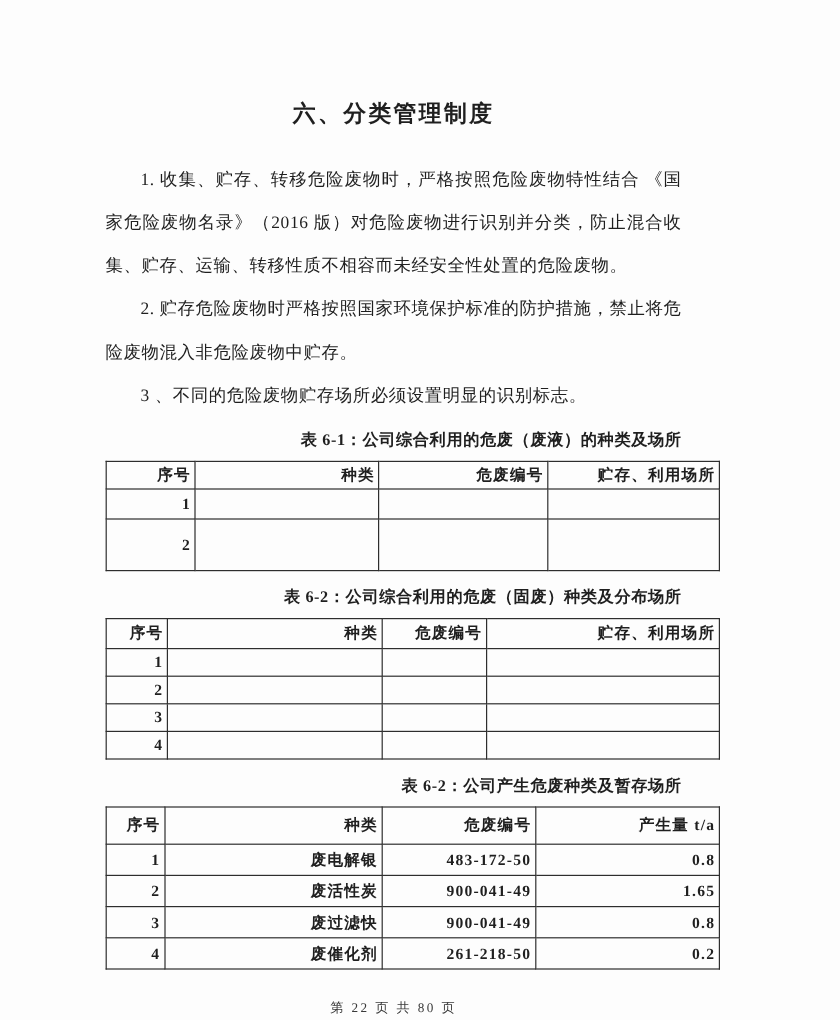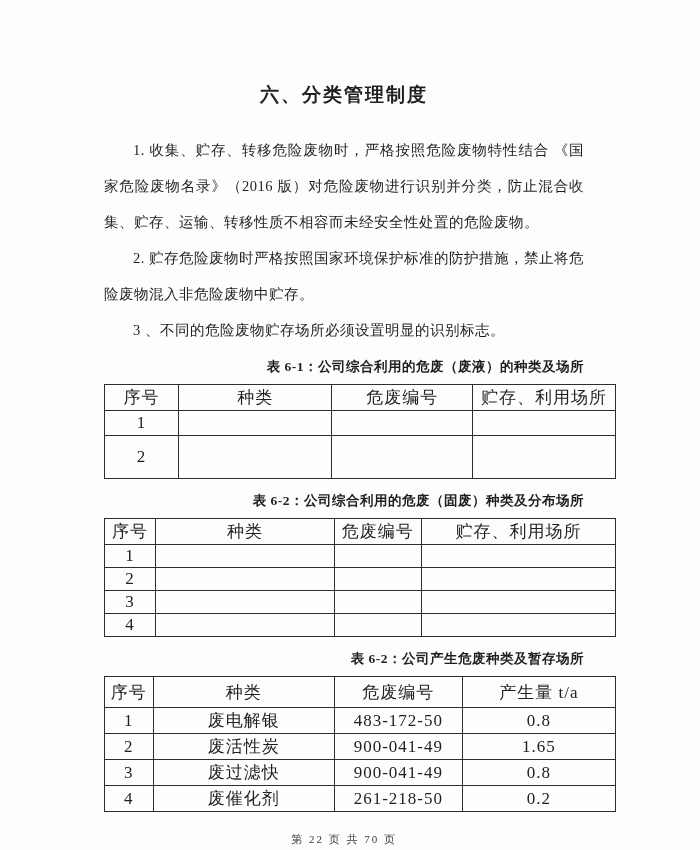--- a/index.html
+++ b/index.html
@@ -8,21 +8,20 @@
     background: #fdfdfd;
     font-family: "Liberation Serif", "DejaVu Serif", serif;
     color: #1f1f1f;
     position: relative;
     overflow: hidden;
   }
   .page {
     width: 656px; height: 850px;
     padding: 82px 88px 0 88px;
     position: relative;
-    margin-left: 16px;
   }
   .doc-title {
     text-align: center;
     font-size: 19px;
     font-weight: bold;
     letter-spacing: 2px;
     margin-bottom: 24px;
   }
   .para {
     font-size: 14.5px;
@@ -41,24 +40,24 @@
   }
   .first-caption { margin-top: 10px; }
   table.tbl {
     width: 512px;
     margin: 0 auto;
     border-collapse: collapse;
     table-layout: fixed;
   }
   table.tbl th, table.tbl td {
     border: 1.5px solid #2e2e2e;
-    text-align: center;
+    text-align: right;
     vertical-align: middle;
-    font-size: 17px;
-    font-weight: normal;
+    font-size: 13px;
+    font-weight: bold;
     padding: 1px 3px;
     letter-spacing: 1px;
     overflow: hidden;
     white-space: nowrap;
   }
   .t1 thead tr { height: 23px; }
   .t1 tbody tr:nth-child(1) { height: 25px; }
   .t1 tbody tr:nth-child(2) { height: 43px; }
   .t2 thead tr { height: 25px; }
   .t2 tbody tr { height: 23px; }
@@ -199,15 +198,15 @@
         </tr>
         <tr>
           <td>4</td>
           <td>废催化剂</td>
           <td>261-218-50</td>
           <td>0.2</td>
         </tr>
       </tbody>
     </table>
 
-  <div class="page-footer">第 22 页 共 70 页</div>
+  <div class="page-footer">第 22 页 共 80 页</div>
 
 </div>
 
 </body></html>

